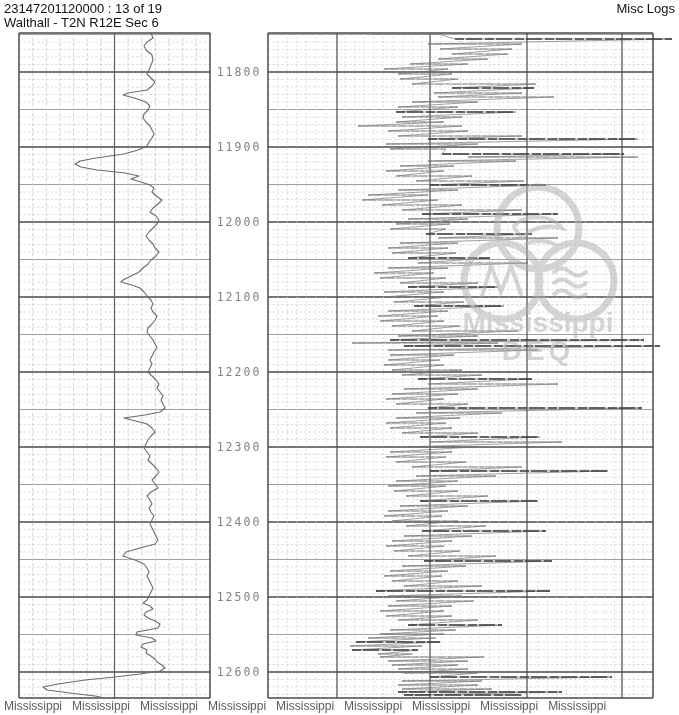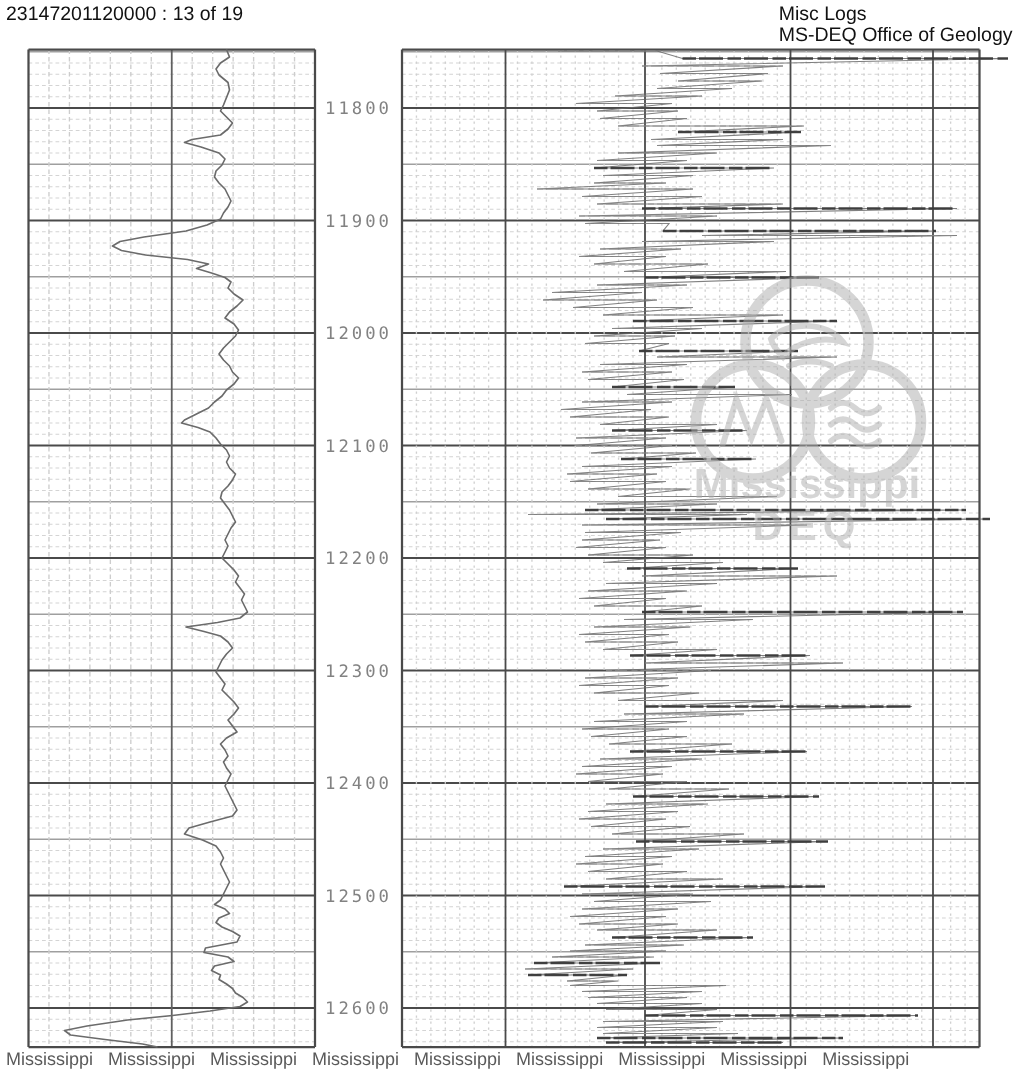--- a/index.html
+++ b/index.html
@@ -13,25 +13,25 @@
   #footer-row{position:absolute;left:4px;top:699px;white-space:nowrap;font-size:12px;color:#5a5a5a;}
   #footer-row span{display:inline-block;margin-right:10px;}
 </style>
 </head>
 <body>
 
 <div id="page">
 
   <div class="hdr-left">
     <div>23147201120000 : 13 of 19</div>
+    <div>Walthall - T2N R12E Sec 6</div>
   </div>
 
   <div class="hdr-right">
     <div>Misc Logs</div>
-    <div>MS-DEQ Office of Geology</div>
   </div>
 
   <svg id="log-svg" width="679" height="715" viewBox="0 0 679 715">
       <line x1="19" y1="34.5" x2="210" y2="34.5" stroke="#9f9f9f" stroke-width="1"></line>
       <line x1="268" y1="34.5" x2="653" y2="34.5" stroke="#9f9f9f" stroke-width="1"></line>
       <line x1="19" y1="42" x2="210" y2="42" stroke="#d4d4d4" stroke-width="0.8" stroke-dasharray="2.5 2"></line>
       <line x1="268" y1="42" x2="653" y2="42" stroke="#d4d4d4" stroke-width="0.8" stroke-dasharray="2.5 2"></line>
       <line x1="19" y1="49.5" x2="210" y2="49.5" stroke="#d4d4d4" stroke-width="0.8" stroke-dasharray="2.5 2"></line>
       <line x1="268" y1="49.5" x2="653" y2="49.5" stroke="#d4d4d4" stroke-width="0.8" stroke-dasharray="2.5 2"></line>
       <line x1="19" y1="57" x2="210" y2="57" stroke="#d4d4d4" stroke-width="0.8" stroke-dasharray="2.5 2"></line>

